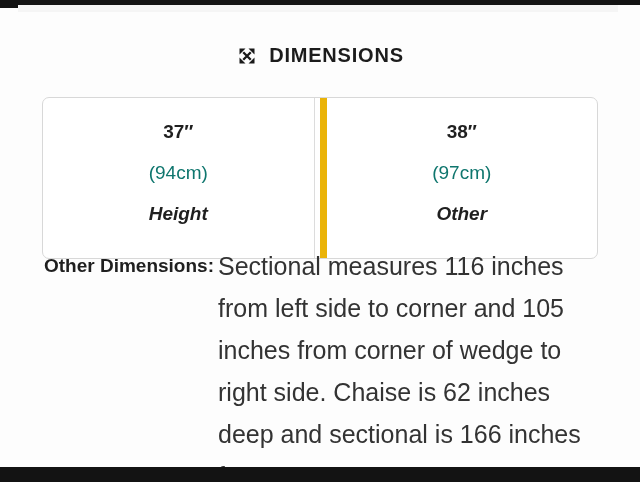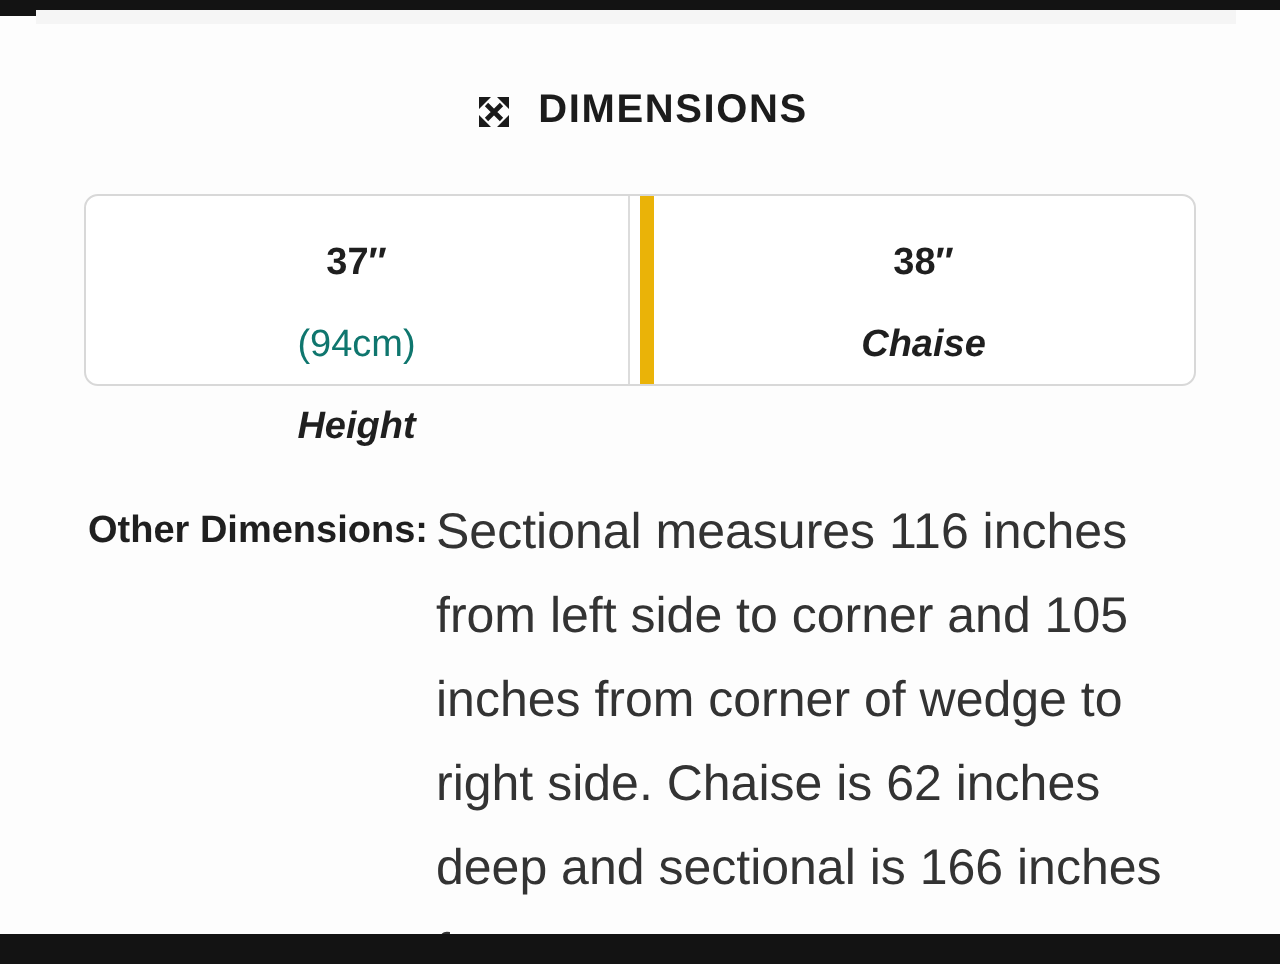--- a/index.html
+++ b/index.html
@@ -23,21 +23,21 @@
   }
   .header {
     position:absolute; top:44px; left:0; width:640px;
     display:flex; align-items:center; justify-content:center; gap:11px;
   }
   .header-title {
     font-size:20px; font-weight:bold; letter-spacing:0.8px; color:#1c1c1c;
   }
   .dim-icon { display:block; }
   .spec-table {
-    position:absolute; top:97px; left:42px; width:556px; height:96px;
+    position:absolute; top:97px; left:42px; width:556px; height:162px;
     box-sizing:border-box;
     border:1px solid #d8d8d8; border-radius:7px;
     display:flex; background:#fff;
   }
   .spec-cell {
     flex:1; text-align:center; padding-top:13px; box-sizing:border-box;
   }
   .spec-cell.first { border-right:1px solid #dcdcdc; margin-right:5px; }
   .spec-cell.second { border-left:7px solid #eab308; }
   .spec-cell p { margin:0; line-height:41px; font-size:19px; }
@@ -75,21 +75,22 @@
 </div>
 
 <div class="spec-table">
   <div class="spec-cell first">
     <p class="spec-value">37″</p>
     <p class="spec-metric">(94cm)</p>
     <p class="spec-label">Height</p>
   </div>
   <div class="spec-cell second">
     <p class="spec-value">38″</p>
-    <p class="spec-label">Chaise</p>
+    <p class="spec-metric">(97cm)</p>
+    <p class="spec-label">Other</p>
   </div>
 </div>
 
 <div class="other-section">
   <div class="other-label">Other Dimensions:</div>
   <div class="other-text">Sectional measures 116 inches from left side to corner and 105 inches from corner of wedge to right side. Chaise is 62 inches deep and sectional is 166 inches from corner to corner.</div>
 </div>
 
 <div class="bottom-bar"></div>
 

